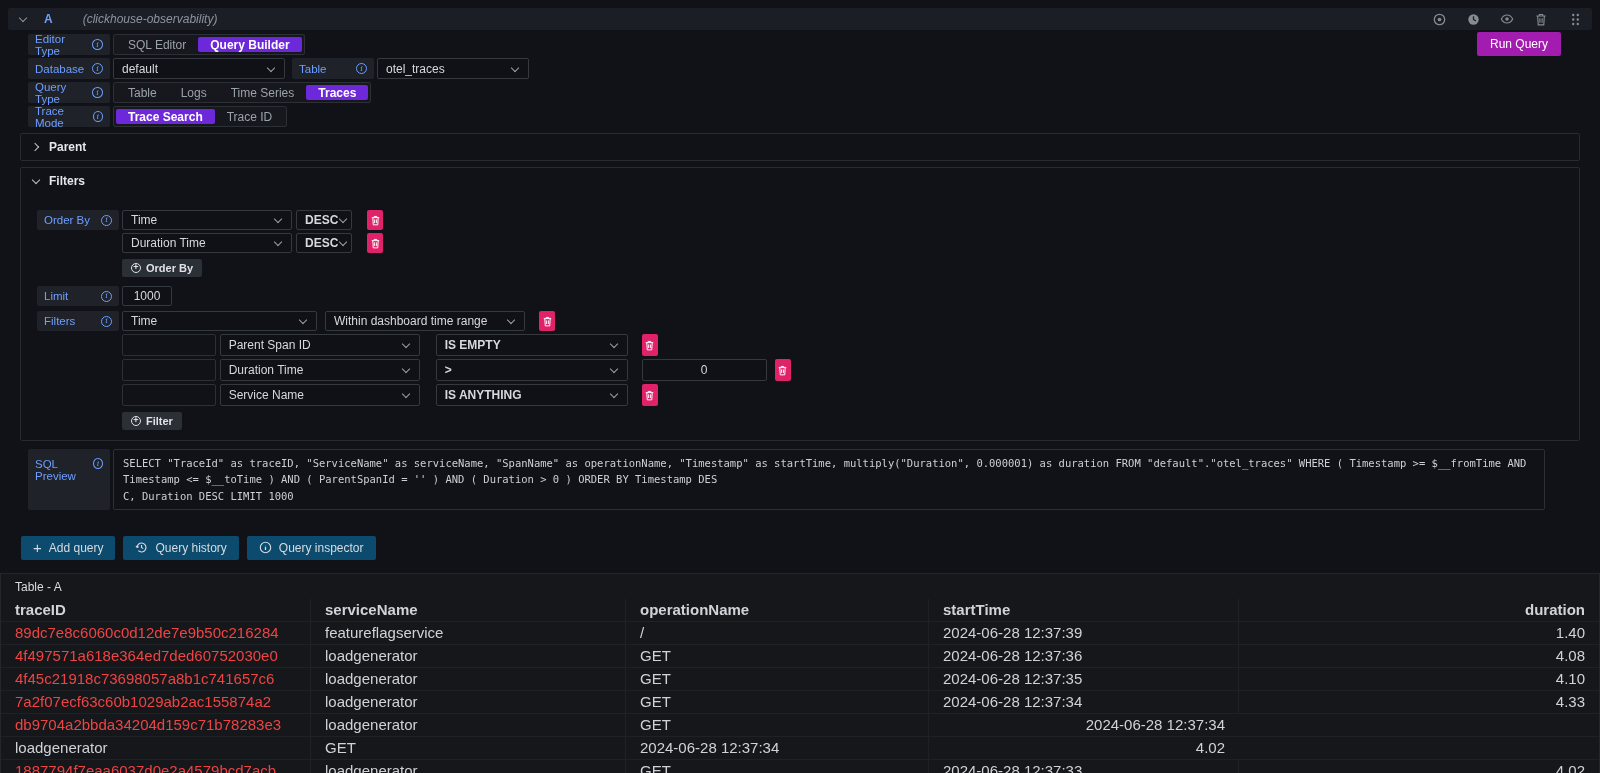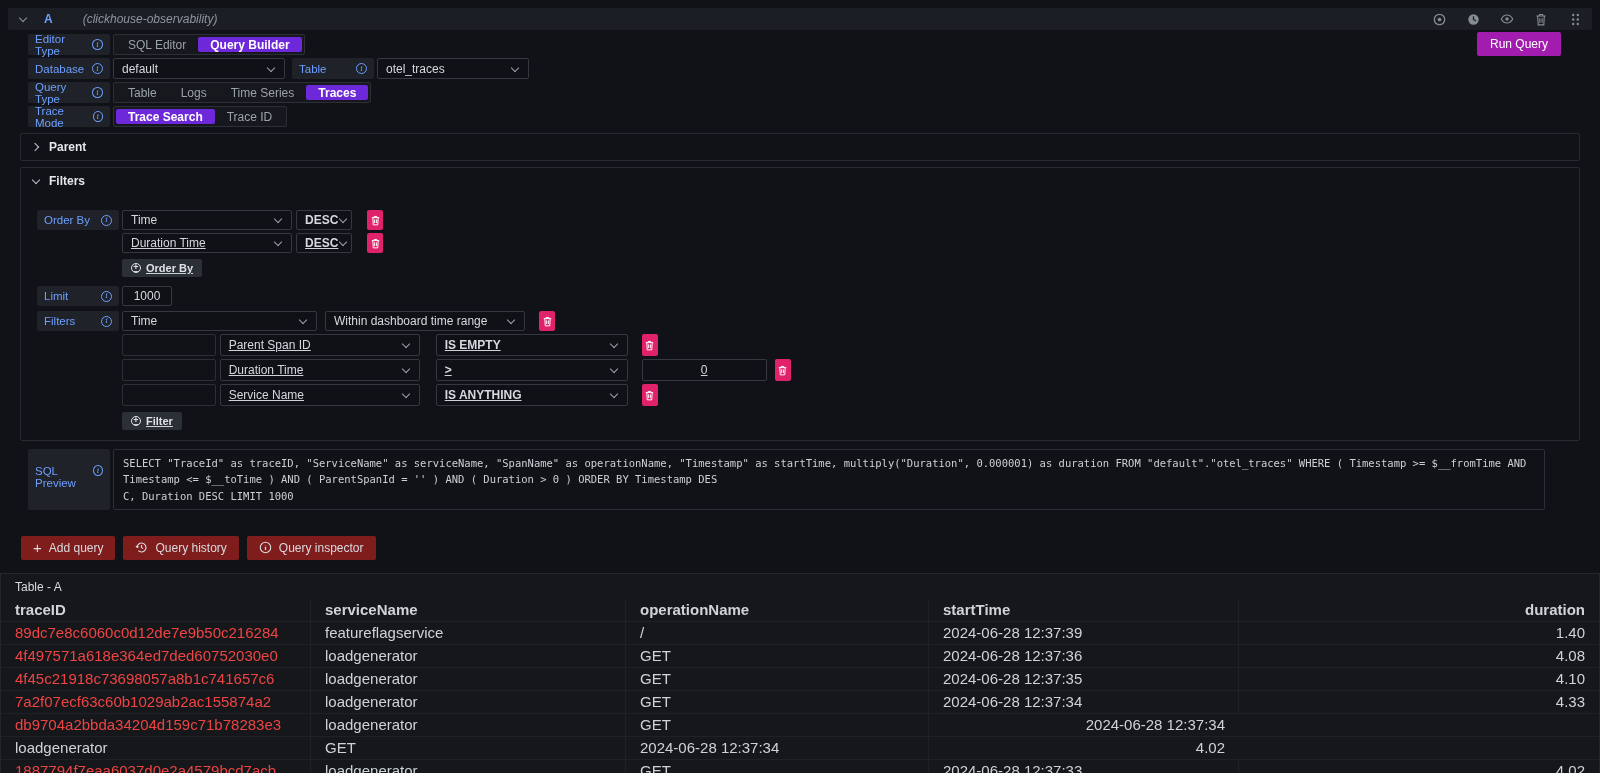--- a/index.html
+++ b/index.html
@@ -57,48 +57,48 @@
     background:#a21caf; color:#fff; border:none; border-radius:2px;
     font-size:12px; font-weight:500; font-family:inherit; cursor:pointer;
   }
 
   
   .section { margin:6px 12px 0 12px; border:1px solid #272a31; border-radius:2px; }
   .section-head { display:flex; align-items:center; gap:8px; padding:6px 10px; color:#e3e6ea; font-weight:700; cursor:pointer; }
   .section-head .chev::after { border-color:#c0c5cc; }
   .section-body { padding:8px 12px 10px 16px; }
   .srow { display:flex; align-items:stretch; height:20px; margin-bottom:3px; }
-  .indent { margin-left:85px;text-decoration:underline; }
+  .indent { margin-left:85px; }
   .trash-btn { width:16px; height:20px; background:#e0226a; border:none; border-radius:2px;
     display:flex; align-items:center; justify-content:center; cursor:pointer; flex:0 0 auto; }
   .ghost-btn {
     height:18px; background:#2b2f36; border:none; border-radius:2px; color:#dfe2e6;
     font-size:11px; font-weight:600; font-family:inherit; display:inline-flex; align-items:center;
     gap:5px; padding:0 9px; cursor:pointer;
   }
   .circle-plus { width:10px; height:10px; border:1px solid #dfe2e6; border-radius:50%;
     display:flex; align-items:center; justify-content:center; font-size:9px; line-height:1; }
   .circle-plus::after { content:"+"; margin-top:-1px; }
   .andor { display:flex; border:1px solid #2c2f36; border-radius:2px; overflow:hidden; flex:0 0 auto; }
   .andor span { padding:0 11px; display:flex; align-items:center; color:#9aa2ab; cursor:pointer; font-size:13px;margin-top:40px; }
   .andor span.active { background:#3b3f46; color:#fff; font-weight:700; }
 
   
   .sql-row { display:flex; margin:8px 0 0 20px; }
-  .sql-row .label-cell { align-items:flex-start; padding-top:16px; height:auto; }
+  .sql-row .label-cell { align-items:flex-start; padding-top:9px; height:auto; }
   .sql-box {
     flex:0 0 auto; width:1432px; border:1px solid #2c2f36; border-radius:2px;
     background:#101217; padding:5px 9px; font-family:"DejaVu Sans Mono", monospace;
     font-size:10.5px; line-height:1.55; color:#ccd0d5; white-space:pre-wrap; word-break:break-all;
   }
 
   
   .actions { display:flex; gap:8px; margin:26px 0 0 13px; }
   .action-btn {
-    height:24px; background:#7f1d1d; border:none; border-radius:2px; color:#d8dbdf;
+    height:24px; background:#0c4a6e; border:none; border-radius:2px; color:#d8dbdf;
     font-size:12px; font-weight:500; font-family:inherit; display:inline-flex;
     align-items:center; gap:7px; padding:0 12px; cursor:pointer;
   }
   .plus-glyph::after { content:"+"; font-size:15px; color:#d8dbdf; }
 
   
   .table-panel { margin-top:13px; border:1px solid #23262c; background:#15171b; height:300px; }
   .panel-title { padding:6px 14px 5px 14px; color:#d8dbdf; font-size:12px; }
   .tgrid-row { display:grid; grid-template-columns:310px 315px 303px 310px 1fr; height:23px; align-items:center; }
   .thead { color:#d0d4d9; font-weight:700; font-size:12.5px; border-bottom:1px solid #1e2127; }

